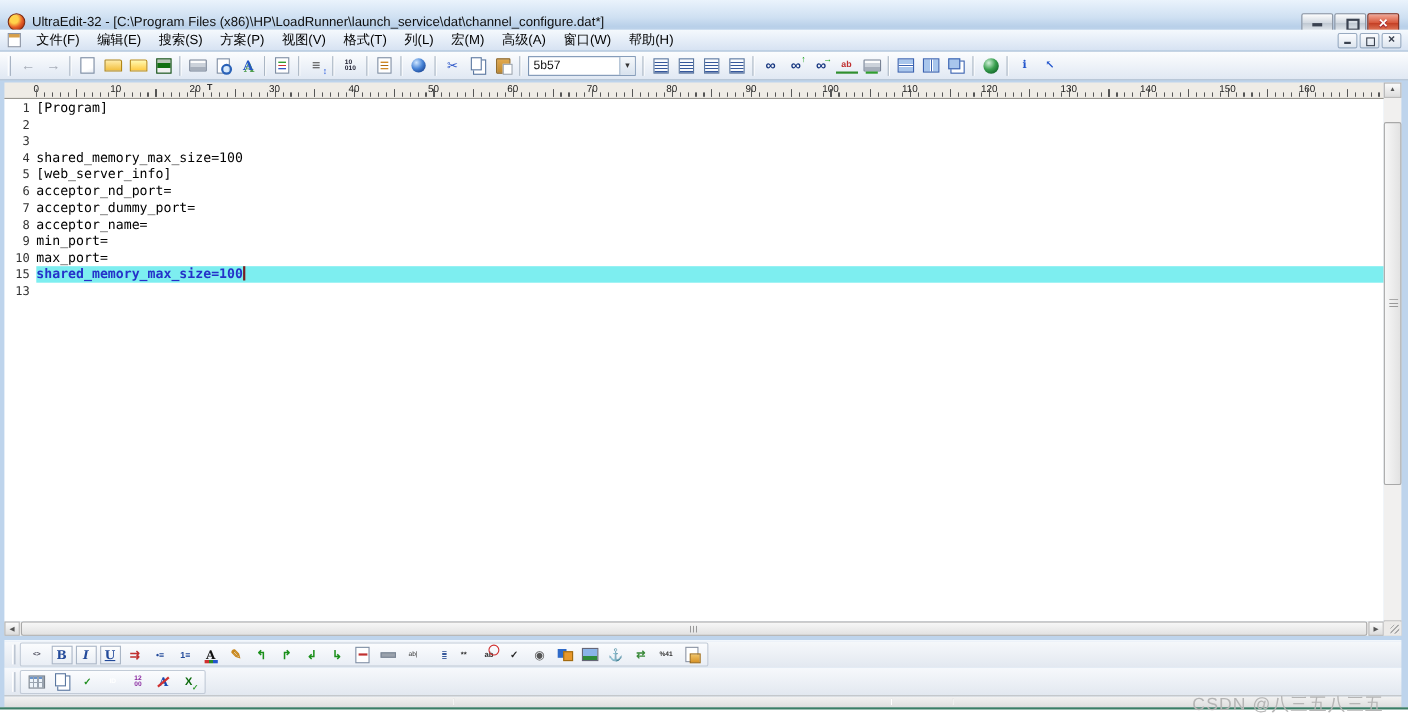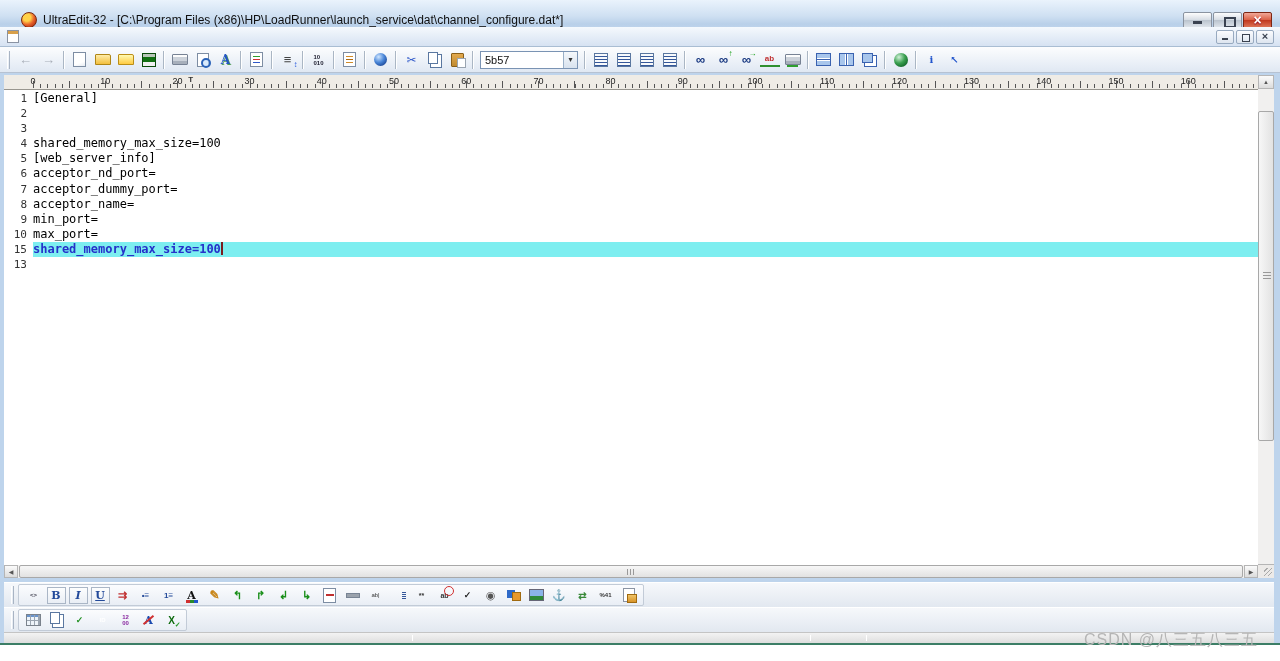--- a/index.html
+++ b/index.html
@@ -6,21 +6,21 @@
   body{width:1280px;height:661px;position:relative;overflow:hidden;background:#fff;
        font-family:"Liberation Sans",sans-serif;
        --sel-bg:#7deef0; --sel-text:#2531c9; --caret:#7a1d20; --line:#3c7e66;}
   *{box-sizing:border-box;}
 
   .window{position:absolute;left:0;top:0;width:1280px;height:643px;background:#bed4ec;}
 
   
   .titlebar{position:absolute;left:0;top:0;width:100%;height:40px;
     background:linear-gradient(180deg,#eaf3fc 0%,#cfe0f2 40%,#b9d0e9 60%,#cadcf0 100%);
-    display:flex;align-items:center;padding-left:21px;}
+    display:flex;align-items:center;padding-left:7px;}
   .ue-logo{width:16px;height:16px;border-radius:50%;flex:0 0 auto;
     background:radial-gradient(circle at 35% 32%,#ffd24a 0 28%,#e8622a 55%,#9a1f08 95%);
     border:1px solid #7a2a10;}
   .title-text{font-size:12px;color:#101010;margin-left:6px;white-space:nowrap;}
   .winbtns{margin-left:auto;margin-right:8px;display:flex;gap:1px;}
   .wbtn{width:29px;height:17px;border-radius:2px;border:1px solid #8a93a0;position:relative;
     background:linear-gradient(#fdfdfd,#d3dae2 50%,#bcc5cf 50%,#e2e8ee);}
   .wbtn.min::after{content:"";position:absolute;left:9px;right:9px;bottom:4px;height:3px;background:#3a4250;}
   .wbtn.max::after{content:"";position:absolute;left:10px;top:4px;width:8px;height:7px;border:2px solid #3a4250;}
   .wbtn.close{background:linear-gradient(#f2a898,#d85a3e 50%,#c13a20 50%,#e07a5c);border-color:#7c2614;}
@@ -241,20 +241,33 @@
     <span class="title-text" data-name="window-title">UltraEdit-32 - [C:\Program Files (x86)\HP\LoadRunner\launch_service\dat\channel_configure.dat*]</span>
     <span class="winbtns" data-name="window-controls">
       <span class="wbtn min" data-name="minimize-button"></span>
       <span class="wbtn max" data-name="restore-button"></span>
       <span class="wbtn close" data-name="close-button"></span>
     </span>
   </div>
 
   <div class="menubar" data-name="menu-bar">
     <span class="child-icon" data-name="document-icon"></span>
+    <span class="menu-items" data-name="menubar-items">
+        <span class="menu-item" data-name="menu-file">文件(F)</span>
+        <span class="menu-item" data-name="menu-edit">编辑(E)</span>
+        <span class="menu-item" data-name="menu-search">搜索(S)</span>
+        <span class="menu-item" data-name="menu-project">方案(P)</span>
+        <span class="menu-item" data-name="menu-view">视图(V)</span>
+        <span class="menu-item" data-name="menu-format">格式(T)</span>
+        <span class="menu-item" data-name="menu-column">列(L)</span>
+        <span class="menu-item" data-name="menu-macro">宏(M)</span>
+        <span class="menu-item" data-name="menu-advanced">高级(A)</span>
+        <span class="menu-item" data-name="menu-window">窗口(W)</span>
+        <span class="menu-item" data-name="menu-help">帮助(H)</span>
+      </span>
     <span class="mdi-btns" data-name="mdi-window-buttons">
       <span class="mdibtn min" data-name="mdi-minimize-button"></span>
       <span class="mdibtn max" data-name="mdi-restore-button"></span>
       <span class="mdibtn close" data-name="mdi-close-button"></span>
     </span>
   </div>
 
   <div class="toolbar-top" data-name="main-toolbar">
     <span class="handle" data-name="toolbar-drag-handle"></span>
     <span class="tb-items" data-name="toolbar-top-icons">
@@ -331,21 +344,21 @@
         <span class="rlabel" data-name="ruler-label" style="left: 895.4px;">120</span>
         <span class="rlabel" data-name="ruler-label" style="left: 967.6px;">130</span>
         <span class="rlabel" data-name="ruler-label" style="left: 1039.8px;">140</span>
         <span class="rlabel" data-name="ruler-label" style="left: 1112px;">150</span>
         <span class="rlabel" data-name="ruler-label" style="left: 1184.2px;">160</span>
       </div>
 
     <div class="editor" data-name="text-editor">
         <div class="code-line" data-name="code-line">
           <span class="ln" data-name="line-number">1</span>
-          <span class="lt" data-name="line-text">[General]</span>
+          <span class="lt" data-name="line-text">[Program]</span>
         </div>
         <div class="code-line" data-name="code-line">
           <span class="ln" data-name="line-number">2</span>
           <span class="lt" data-name="line-text"></span>
         </div>
         <div class="code-line" data-name="code-line">
           <span class="ln" data-name="line-number">3</span>
           <span class="lt" data-name="line-text"></span>
         </div>
         <div class="code-line" data-name="code-line">

